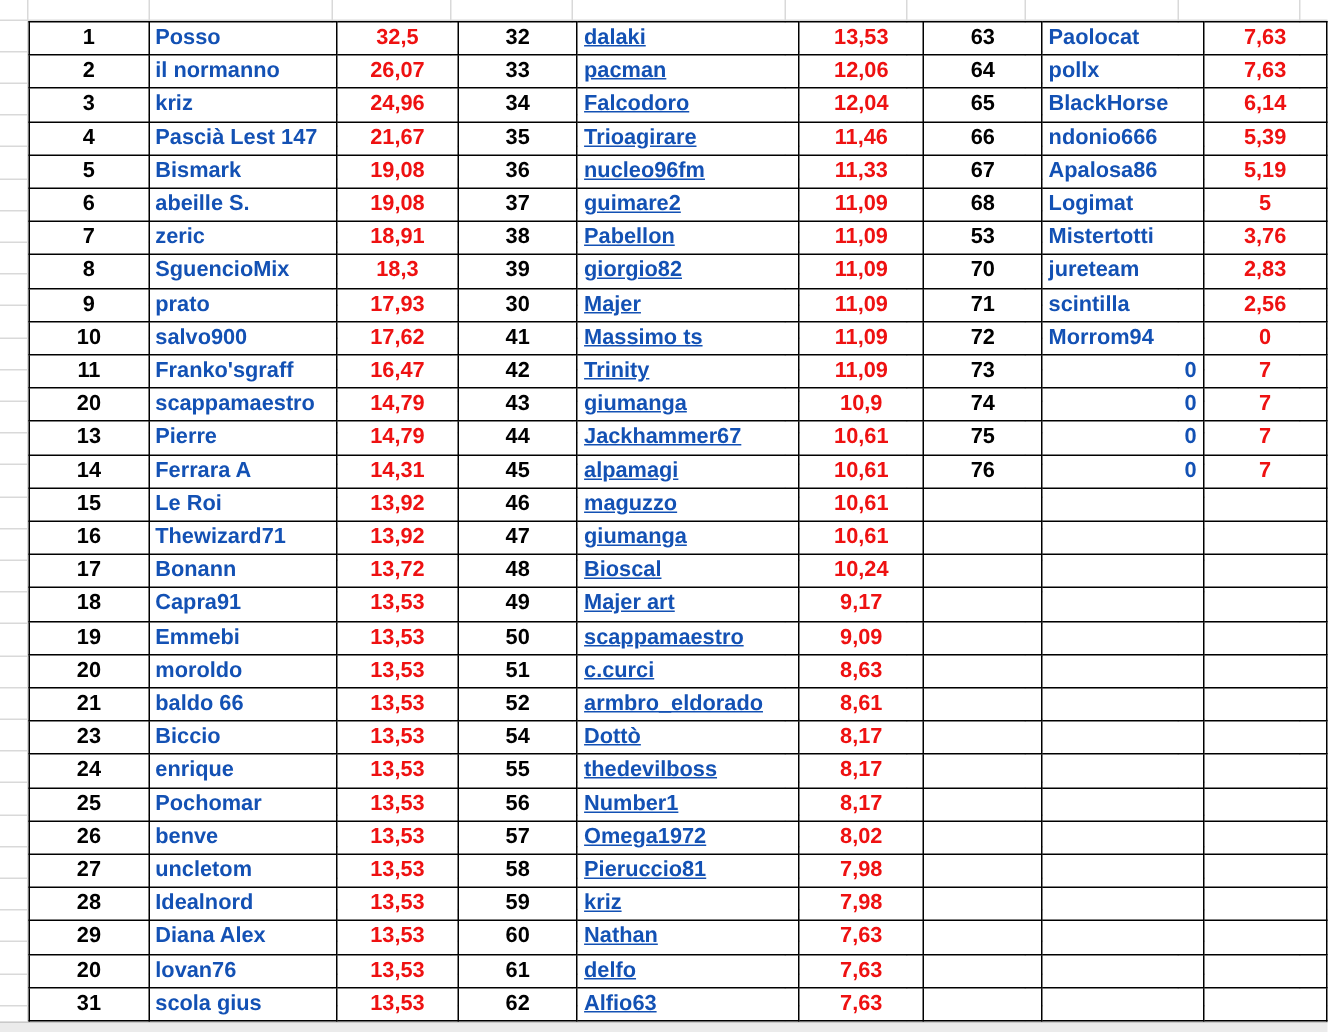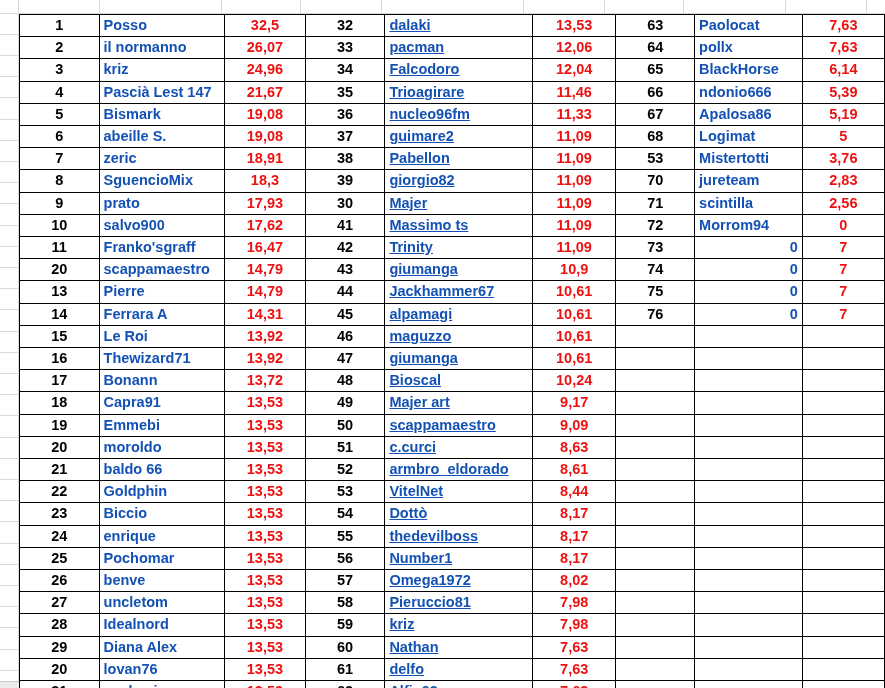--- a/index.html
+++ b/index.html
@@ -371,31 +371,20 @@
           <td class="col-name b1-name name-cell">baldo 66</td>
           <td class="col-value b1-value value-cell blk-right">13,53</td>
           <td class="col-rank b2-rank rank-cell blk-left">52</td>
           <td class="col-name b2-name name-cell">armbro_eldorado</td>
           <td class="col-value b2-value value-cell blk-right">8,61</td>
           <td class="col-rank b3-rank rank-cell blk-left"></td>
           <td class="col-name b3-name name-cell"></td>
           <td class="col-value b3-value value-cell blk-right"></td>
         </tr>
         <tr>
-          <td class="col-rank rank-cell blk-left">22</td>
-          <td class="col-name b1-name name-cell">Goldphin</td>
-          <td class="col-value b1-value value-cell blk-right">13,53</td>
-          <td class="col-rank b2-rank rank-cell blk-left">53</td>
-          <td class="col-name b2-name name-cell">VitelNet</td>
-          <td class="col-value b2-value value-cell blk-right">8,44</td>
-          <td class="col-rank b3-rank rank-cell blk-left"></td>
-          <td class="col-name b3-name name-cell"></td>
-          <td class="col-value b3-value value-cell blk-right"></td>
-        </tr>
-        <tr>
           <td class="col-rank rank-cell blk-left">23</td>
           <td class="col-name b1-name name-cell">Biccio</td>
           <td class="col-value b1-value value-cell blk-right">13,53</td>
           <td class="col-rank b2-rank rank-cell blk-left">54</td>
           <td class="col-name b2-name name-cell">Dottò</td>
           <td class="col-value b2-value value-cell blk-right">8,17</td>
           <td class="col-rank b3-rank rank-cell blk-left"></td>
           <td class="col-name b3-name name-cell"></td>
           <td class="col-value b3-value value-cell blk-right"></td>
         </tr>

